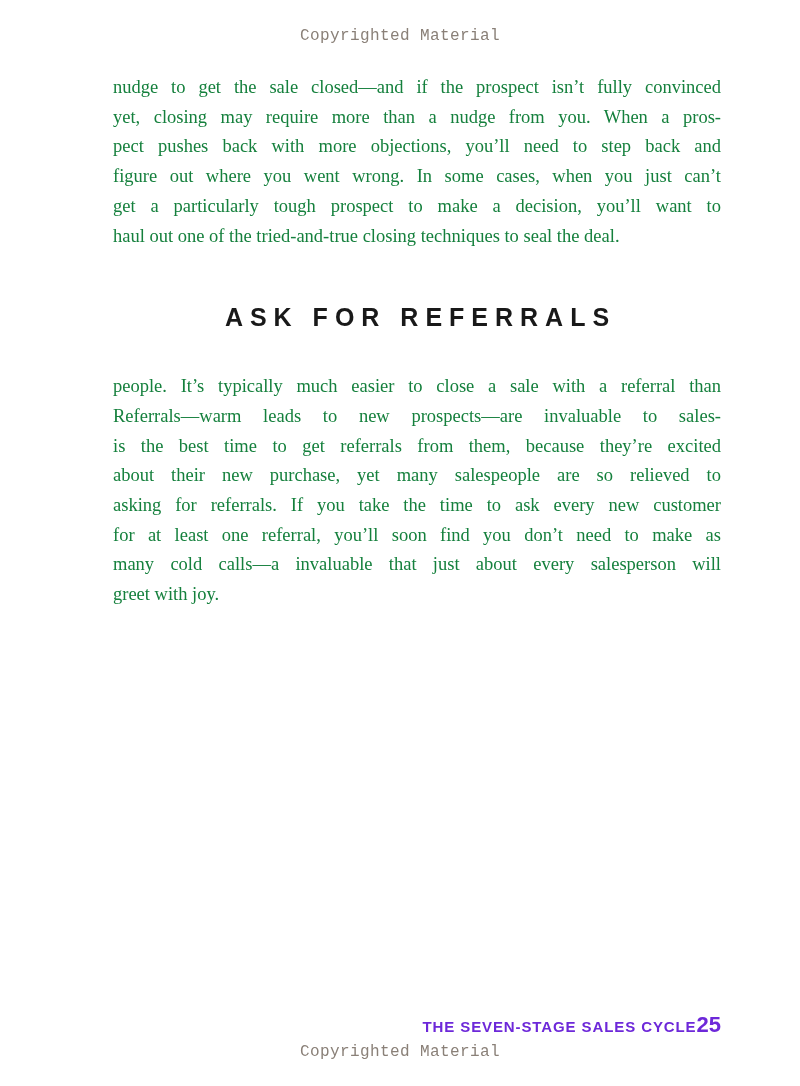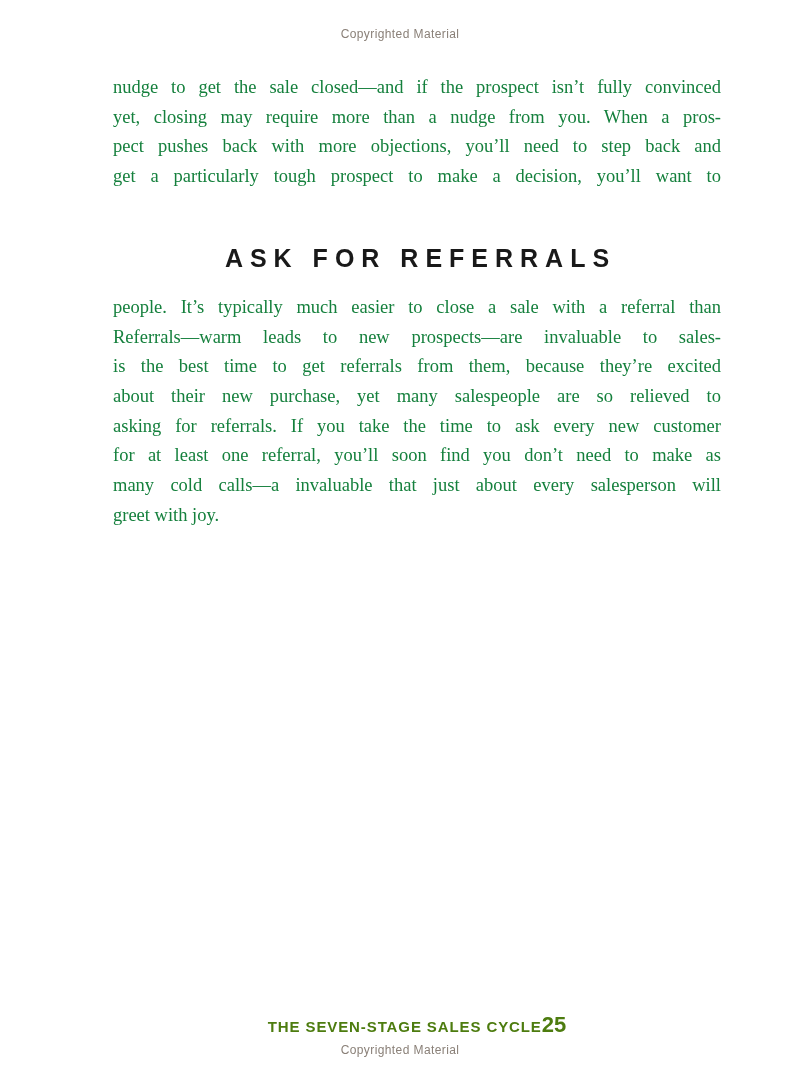--- a/index.html
+++ b/index.html
@@ -15,22 +15,22 @@
     background: #ffffff;
     color: #1e1e1e;
     font-family: "Liberation Serif", serif;
     overflow: hidden;
   }
   .copyright {
     position: absolute;
     left: 0;
     width: 100%;
     text-align: center;
-    font-family: Liberation Sans, sans-serif;
-    font-size: 12px;
+    font-family: Liberation Mono, monospace;
+    font-size: 16px;
     letter-spacing: 0.4px;
     color: #8a8078;
   }
   .copyright.top { top: 27px; }
   .copyright.bottom { top: 1043px; }
 
   .content {
     position: absolute;
     left: 113px;
     top: 73px;
@@ -43,42 +43,42 @@
   }
   .para .line {
     text-align: justify;
     text-align-last: justify;
   }
   .para .line.final {
     text-align-last: left;
   }
 
   .heading {
-    margin: 54px 0 22px 0;
+    margin: 54px 0 42px 0;
     line-height: 25px;
     text-align: center;
     font-family: "Liberation Sans", sans-serif;
     font-weight: bold;
     font-size: 25px;
     letter-spacing: 7px;
     padding-left: 7px; 
     color: #191919;
   }
 
   .footer {
     position: absolute;
     left: 113px;
     top: 1012px;
     width: 608px;
     display: flex;
-    justify-content: center;
+    justify-content: flex-end;
     align-items: baseline;
     font-family: "Liberation Sans", sans-serif;
     font-weight: bold;
-    color: #4d7c0f;
+    color: #6d28d9;
   }
   .footer .footer-title {
     font-size: 15px;
     letter-spacing: 0.9px;
   }
   .footer .page-number {
     font-size: 22px;
   }
 </style>
 </head>
@@ -87,21 +87,23 @@
 <div class="page">
 
   <div class="copyright top">Copyrighted Material</div>
 
   <div class="content">
 
     <div class="para">
       <div class="line">nudge to get the sale closed—and if the prospect isn’t fully convinced</div>
       <div class="line">yet, closing may require more than a nudge from you. When a pros-</div>
       <div class="line">pect pushes back with more objections, you’ll need to step back and</div>
+      <div class="line">figure out where you went wrong. In some cases, when you just can’t</div>
       <div class="line">get a particularly tough prospect to make a decision, you’ll want to</div>
+      <div class="line final">haul out one of the tried-and-true closing techniques to seal the deal.</div>
     </div>
 
     <div class="heading">ASK FOR REFERRALS</div>
 
     <div class="para">
       <div class="line">people. It’s typically much easier to close a sale with a referral than</div>
       <div class="line">Referrals—warm leads to new prospects—are invaluable to sales-</div>
       <div class="line">is the best time to get referrals from them, because they’re excited</div>
       <div class="line">about their new purchase, yet many salespeople are so relieved to</div>
       <div class="line">asking for referrals. If you take the time to ask every new customer</div>

